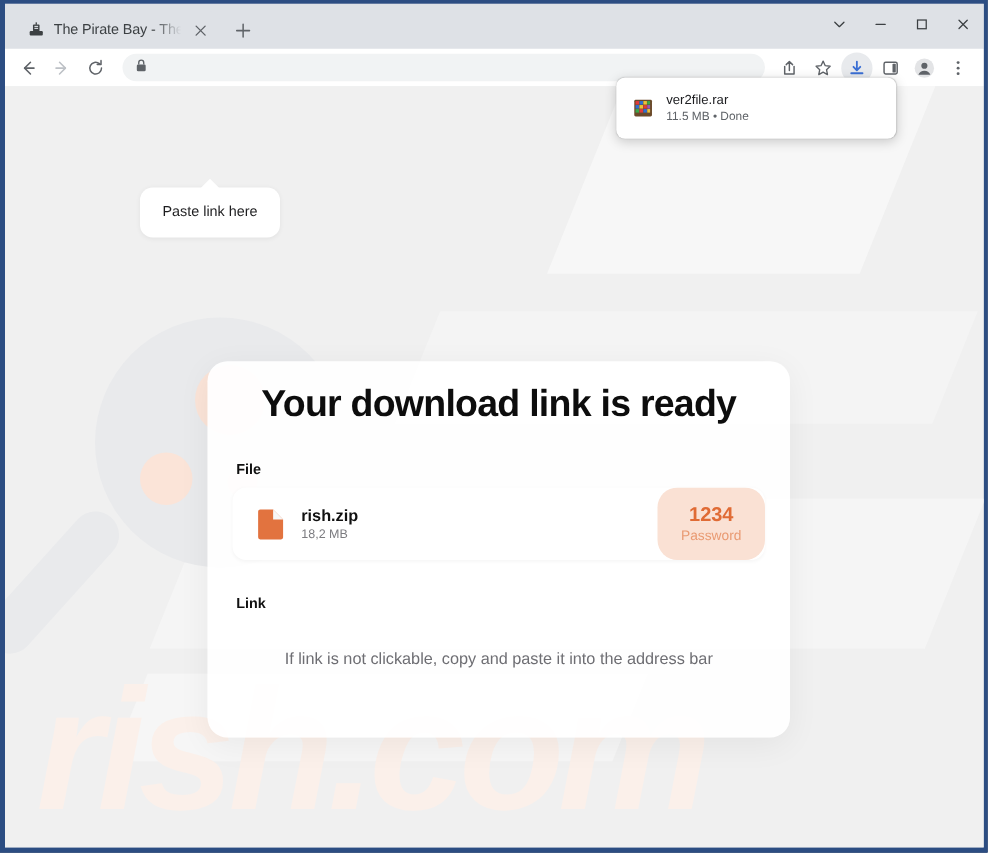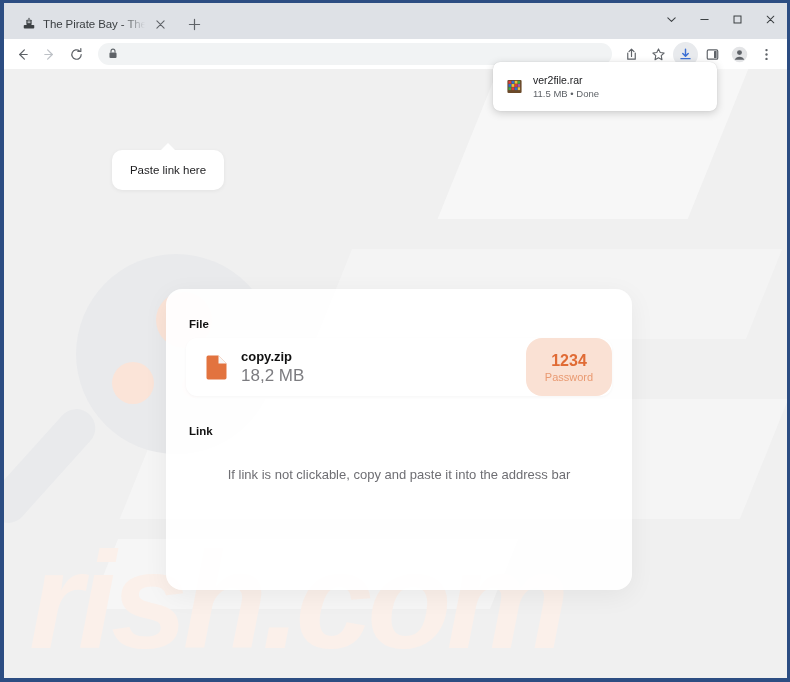--- a/index.html
+++ b/index.html
@@ -305,21 +305,21 @@
   .file-main {
     flex: 1;
     display: flex;
     align-items: center;
     gap: 14px;
     padding-left: 20px;
   }
   .file-icon { width: 21px; height: 25px; flex: none; }
   .file-info { display: flex; flex-direction: column; gap: 2px; }
   .file-name { font-size: 13px; font-weight: 700; color: #111; }
-  .file-size { font-size: 17px; color: #7c7c80; }
+  .file-size { font-size: 10px; color: #7c7c80; }
 
   .password-box {
     width: 86px;
     background: #fae1d4;
     border-radius: 16px;
     display: flex;
     flex-direction: column;
     align-items: center;
     justify-content: center;
     gap: 1px;
@@ -547,33 +547,34 @@
         <div class="mag-dot md2"></div>
         <div class="mag-dot md3"></div>
       </div>
 
       <div class="tooltip">
         <span>Paste link here</span>
       </div>
 
       <div class="card">
 
+        <div class="card-title">Your download link is ready</div>
 
         <div class="section-label">File</div>
 
         <div class="file-row">
           <div class="file-main">
             <span class="file-icon">
               <svg width="21" height="25" viewBox="0 0 21 25">
                 <path d="M0.5 2.2 A1.7 1.7 0 0 1 2.2 0.5 H12.5 L20.5 8.5 V22.8 A1.7 1.7 0 0 1 18.8 24.5 H2.2 A1.7 1.7 0 0 1 0.5 22.8 Z" fill="#e2733f"></path>
                 <path d="M12.5 0.5 L20.5 8.5 H12.5 Z" fill="#f7f7f7"></path>
               </svg>
             </span>
             <span class="file-info">
-              <span class="file-name">copy.zip</span>
+              <span class="file-name">rish.zip</span>
               <span class="file-size">18,2 MB</span>
             </span>
           </div>
           <div class="password-box">
             <span class="password-value">1234</span>
             <span class="password-label">Password</span>
           </div>
         </div>
 
         <div class="section-label">Link</div>

